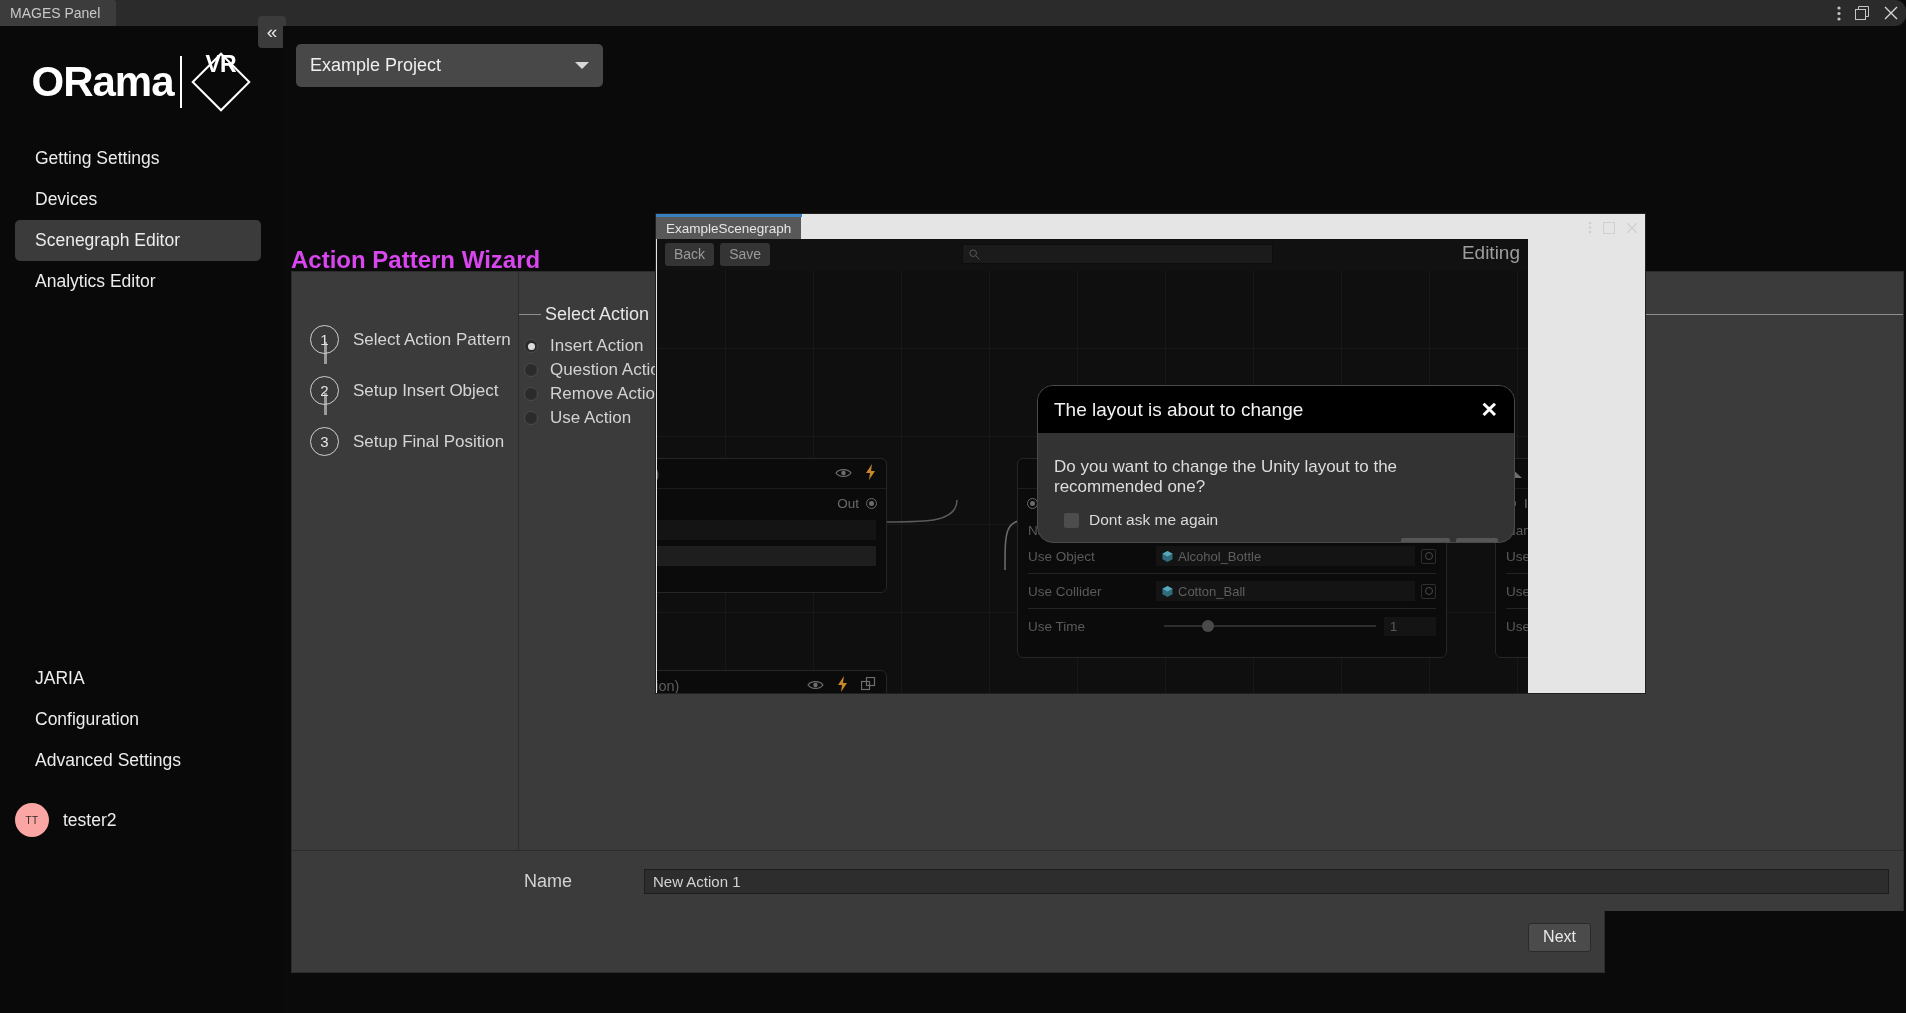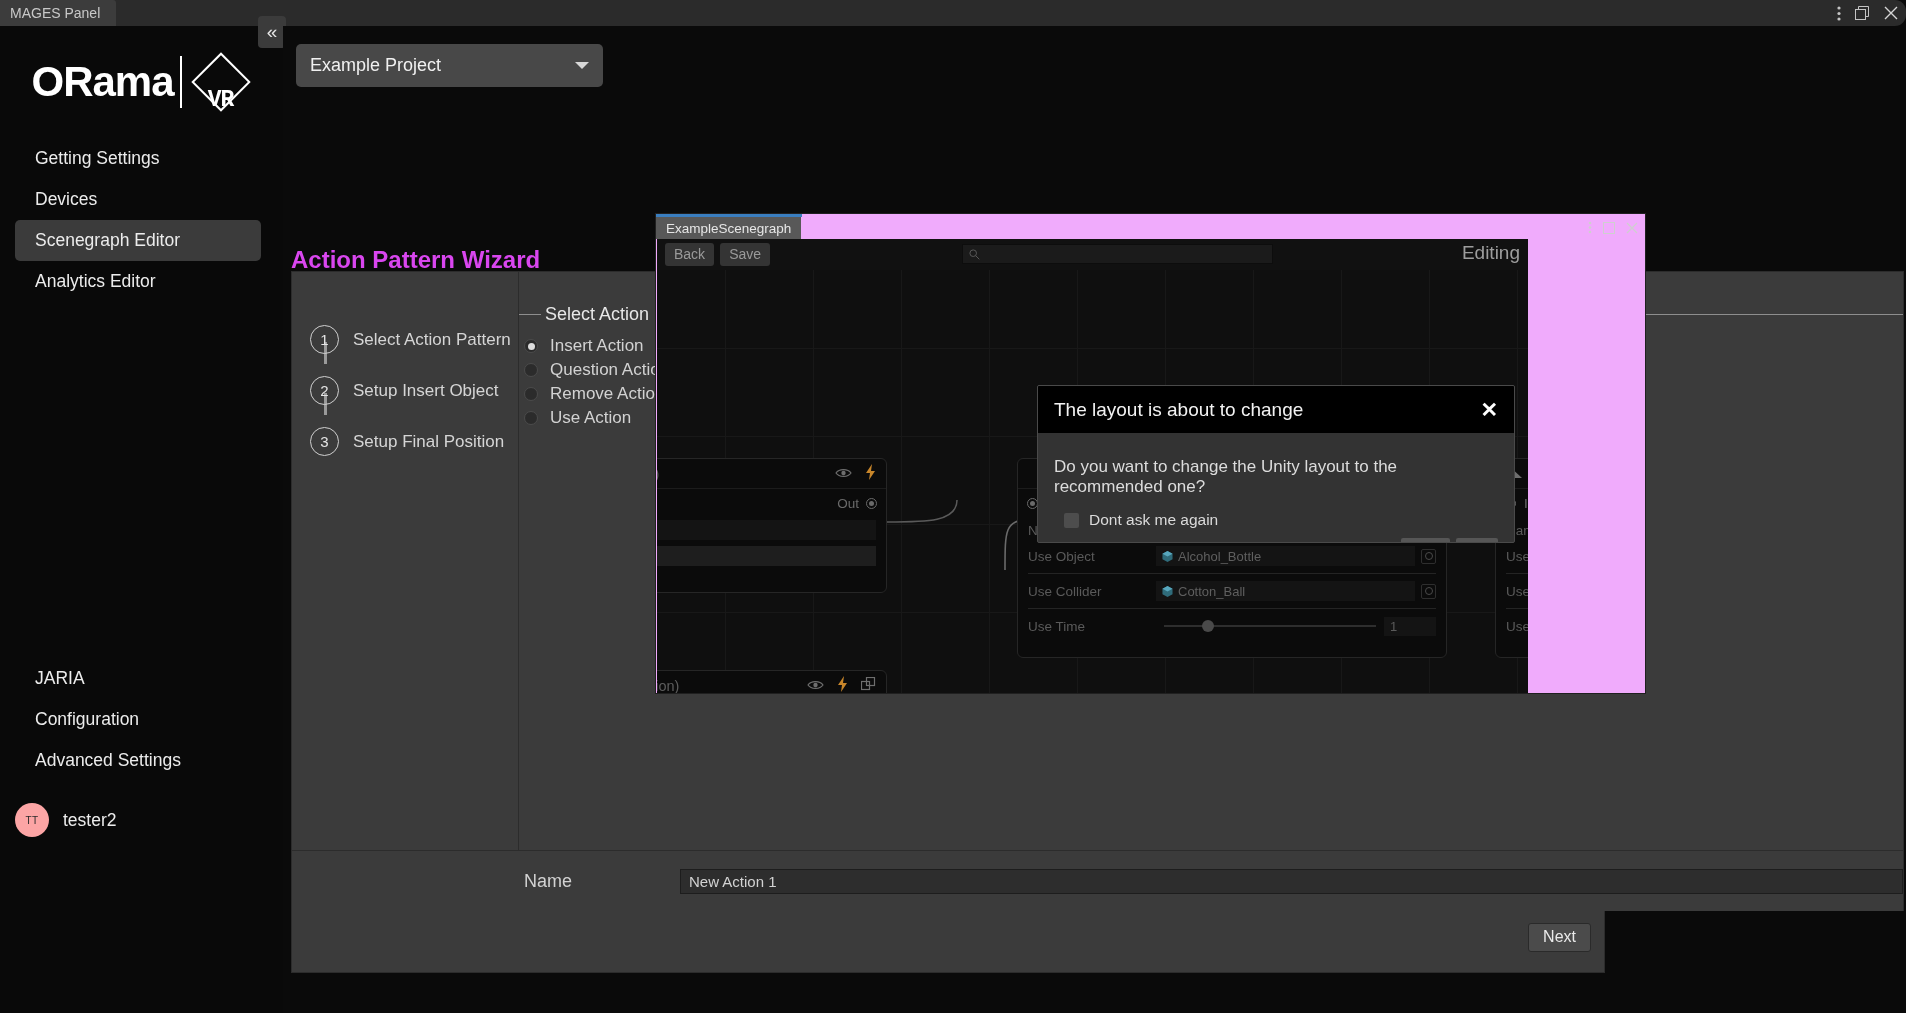--- a/index.html
+++ b/index.html
@@ -42,21 +42,21 @@
     display: flex; align-items: center; justify-content: center;
   }
   .logo-text {
     font-size: 42px; font-weight: 700; color: #fff;
     letter-spacing: -1px; line-height: 1;
     font-family: "Liberation Sans", sans-serif;
   }
   .logo-divider { width: 2px; height: 52px; background: #fff; margin: 0 8px 0 6px; }
   .logo-diamond {
     position: relative; width: 62px; height: 62px;
-    display: flex; align-items: flex-end; justify-content: center; font-family: Liberation Mono, monospace;
+    display: flex; align-items: flex-start; justify-content: center;
   }
   .logo-diamond .dm {
     position: absolute; left: 10px; top: 10px; width: 42px; height: 42px;
     border: 2px solid #fff; transform: rotate(45deg);
   }
   .logo-diamond .vr {
     position: relative; color: #fff; font-size: 23px; font-weight: 700; letter-spacing: -1px;
   }
 
   .nav { position: absolute; left: 0; top: 112px; width: 283px; }
@@ -159,38 +159,38 @@
   }
   .radio-label { margin-left: 12px; color: #d2d2d2; font-size: 17px; white-space: nowrap; }
 
   .name-row {
     position: absolute; left: 8px; top: 825px; width: 1613px; height: 60px;
     background: #3b3b3b; border-left: 1px solid #2c2c2c; border-right: 1px solid #2c2c2c;
     display: flex; align-items: center;
   }
   .name-label { color: #d2d2d2; font-size: 18px; margin-left: 232px; }
   .name-input {
-    margin-left: 108px; width: 1245px; height: 25px;
+    margin-left: 72px; width: 1245px; height: 25px;
     background: #2d2d2d; border: 1px solid #1d1d1d;
     color: #d2d2d2; font-size: 15px; display: flex; align-items: center; padding-left: 8px;
   }
   .footer-bar {
     position: absolute; left: 8px; top: 885px; width: 1314px; height: 62px;
     background: #3b3b3b; border: 1px solid #2c2c2c; border-top: none;
   }
   .next-btn {
     position: absolute; right: 13px; top: 12px;
     padding: 4px 14px 5px; background: #4b4b4b; border: 1px solid #2a2a2a;
     color: #eaeaea; font-size: 16px; border-radius: 3px;
   }
 
   
   .sg-window {
     position: absolute; left: 655px; top: 213px; width: 991px; height: 481px;
-    background: #f0abfc;
+    background: #e5e5e5;
     border: 1px solid #202020;
   }
   .sg-accent { position: absolute; left: 0; top: 0; width: 146px; height: 3px; background: #3a7ebf; }
   .sg-tabbar { position: absolute; left: 0; top: 3px; width: 100%; height: 22px; }
   .sg-tab {
     position: absolute; left: 0; top: 0; height: 22px; padding: 0 10px;
     background: #585858; color: #e6e6e6; font-size: 13.5px;
     display: flex; align-items: center;
   }
   .sg-winicons {
@@ -257,21 +257,21 @@
   .slider-track { flex: 1; height: 2px; background: #2e2e2e; position: relative; margin: 0 8px; }
   .slider-knob { position: absolute; left: 18%; top: -5px; width: 12px; height: 12px; border-radius: 50%; background: #4a4a4a; }
   .slider-val { width: 52px; height: 19px; background: #141414; display: flex; align-items: center; padding-left: 6px; color: #5a5a5a; font-size: 13px; }
 
   
   .modal {
     position: absolute; left: 1037px; top: 385px; width: 478px; height: 91px;
   }
   .modal-box {
     position: absolute; left: 0; top: 0; width: 478px; height: 158px;
-    background: #333333; border: 1px solid #4a4a4a; border-radius: 2px;
+    background: #333333; border: 1px solid #4a4a4a; border-radius: 16px;
     overflow: hidden;
   }
   .modal-title-bar {
     height: 47px; background: #000; display: flex; align-items: center;
     padding: 0 16px;
   }
   .modal-title { color: #f2f2f2; font-size: 19px; }
   .modal-close { margin-left: auto; color: #fff; font-size: 21px; font-weight: 700; line-height: 1; }
   .modal-msg { color: #dcdcdc; font-size: 17px; padding: 24px 16px 0; }
   .modal-check { display: flex; align-items: center; padding: 14px 16px 0; }

